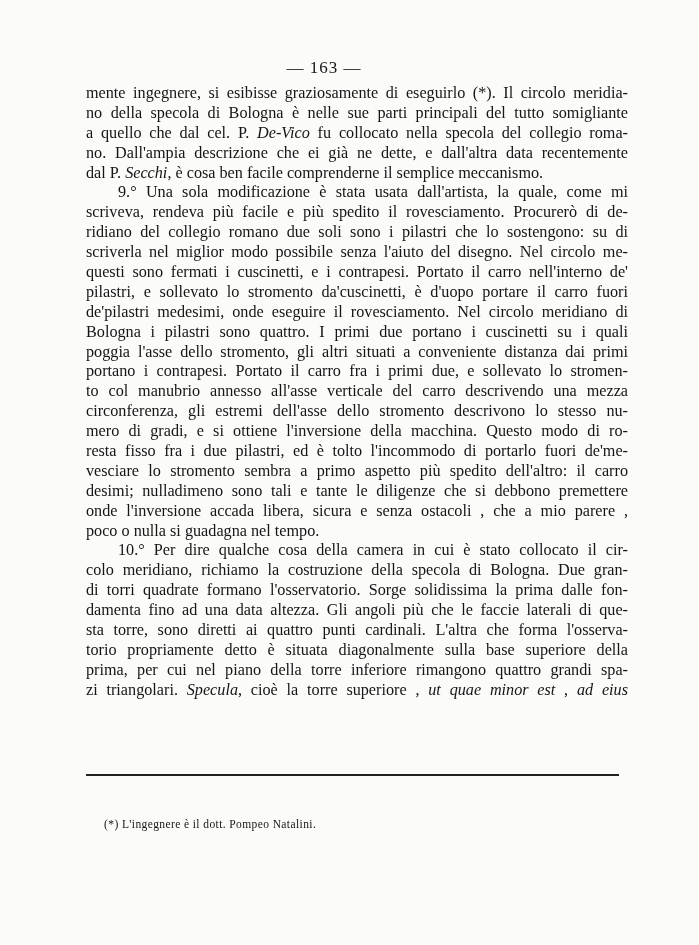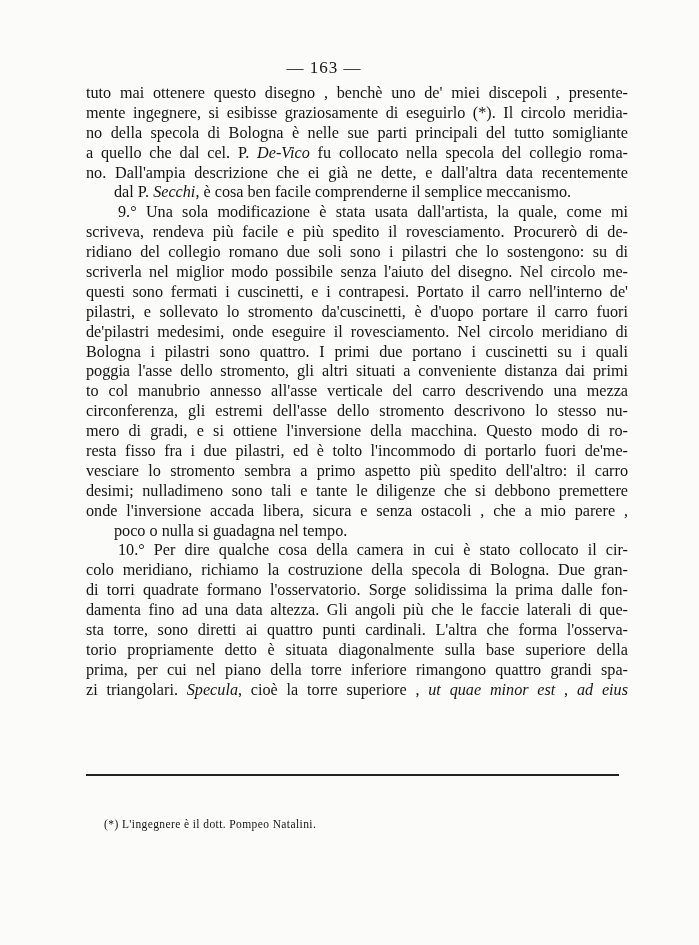--- a/index.html
+++ b/index.html
@@ -22,54 +22,54 @@
     font-size:16.2px;
     line-height:19.9px;
   }
   .line {
     display:block;
     white-space:nowrap;
     text-align:justify;
     text-align-last:justify;
     height:19.9px;
   }
-  .line.last { text-align-last:left;margin-left:28px; }
+  .line.last { text-align-last:left; }
   .indent { padding-left:32px; }
   em { }
   .rule {
     position:absolute; left:86px; top:774px; width:533px; height:2px;
     background:#222;
   }
   .footnote {
     position:absolute; left:104px; top:818px;
     font-family:"Liberation Serif", serif;
     font-size:11.5px; letter-spacing:0.4px;
   }
 </style>
 </head>
 <body>
 
 <div class="page-number">— 163 —</div>
 
 <div class="body-text">
-  <span class="line">tuto mai ottenere questo disegno , benchè uno de' miei discepoli , presente-</span>
   <span class="line">mente ingegnere, si esibisse graziosamente di eseguirlo (*). Il circolo meridia-</span>
   <span class="line">no della specola di Bologna è nelle sue parti principali del tutto somigliante</span>
   <span class="line"><span>a quello che dal cel. P. </span><em>De-Vico</em><span> fu collocato nella specola del collegio roma-</span></span>
   <span class="line">no. Dall'ampia descrizione che ei già ne dette, e dall'altra data recentemente</span>
   <span class="line last"><span>dal P. </span><em>Secchi</em><span>, è cosa ben facile comprenderne il semplice meccanismo.</span></span>
   <span class="line indent">9.° Una sola modificazione è stata usata dall'artista, la quale, come mi</span>
   <span class="line">scriveva, rendeva più facile e più spedito il rovesciamento. Procurerò di de-</span>
   <span class="line">ridiano del collegio romano due soli sono i pilastri che lo sostengono: su di</span>
   <span class="line">scriverla nel miglior modo possibile senza l'aiuto del disegno. Nel circolo me-</span>
   <span class="line">questi sono fermati i cuscinetti, e i contrapesi. Portato il carro nell'interno de'</span>
   <span class="line">pilastri, e sollevato lo stromento da'cuscinetti, è d'uopo portare il carro fuori</span>
   <span class="line">de'pilastri medesimi, onde eseguire il rovesciamento. Nel circolo meridiano di</span>
   <span class="line">Bologna i pilastri sono quattro. I primi due portano i cuscinetti su i quali</span>
   <span class="line">poggia l'asse dello stromento, gli altri situati a conveniente distanza dai primi</span>
+  <span class="line">portano i contrapesi. Portato il carro fra i primi due, e sollevato lo stromen-</span>
   <span class="line">to col manubrio annesso all'asse verticale del carro descrivendo una mezza</span>
   <span class="line">circonferenza, gli estremi dell'asse dello stromento descrivono lo stesso nu-</span>
   <span class="line">mero di gradi, e si ottiene l'inversione della macchina. Questo modo di ro-</span>
   <span class="line">resta fisso fra i due pilastri, ed è tolto l'incommodo di portarlo fuori de'me-</span>
   <span class="line">vesciare lo stromento sembra a primo aspetto più spedito dell'altro: il carro</span>
   <span class="line">desimi; nulladimeno sono tali e tante le diligenze che si debbono premettere</span>
   <span class="line">onde l'inversione accada libera, sicura e senza ostacoli , che a mio parere ,</span>
   <span class="line last">poco o nulla si guadagna nel tempo.</span>
   <span class="line indent">10.° Per dire qualche cosa della camera in cui è stato collocato il cir-</span>
   <span class="line">colo meridiano, richiamo la costruzione della specola di Bologna. Due gran-</span>

